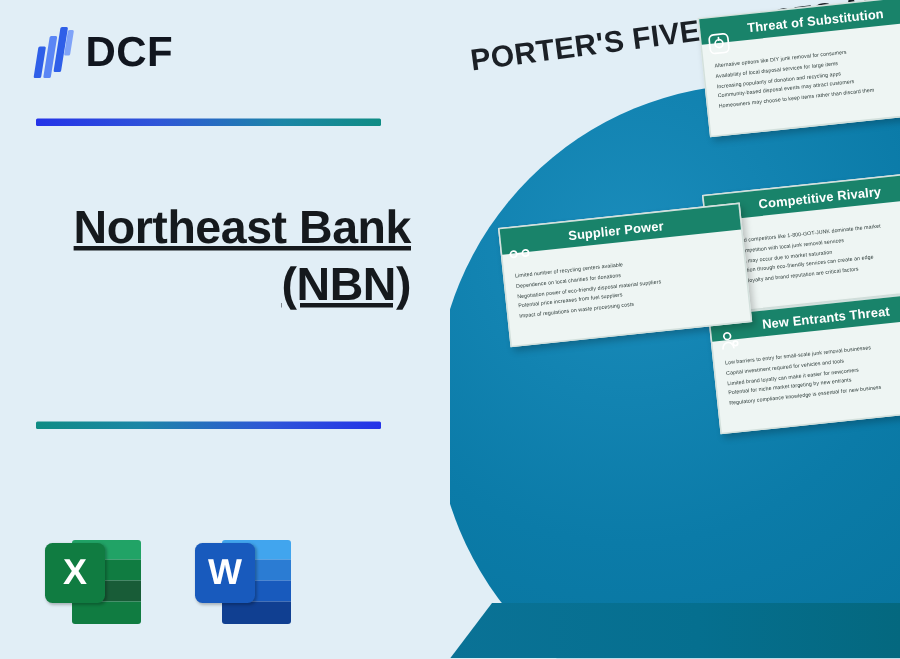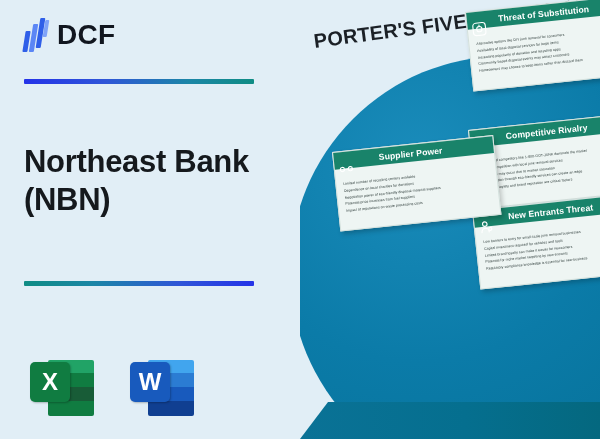--- a/index.html
+++ b/index.html
@@ -6,39 +6,40 @@
   body{
     width:600px;height:439px;
     background:#e1eef6;
     font-family:"Liberation Sans", sans-serif;
     overflow:hidden;
     position:relative;
   }
   #stage{position:absolute;inset:0;width:600px;height:439px;overflow:hidden;background:#e1eef6;}
 
   
-  .left{position:absolute;left:0;top:0;width:300px;height:439px;}
+  .left{position:absolute;left:0;top:0;width:300px;height:439px;text-align:right;}
 
   .logo{position:absolute;left:24px;top:18px;display:flex;align-items:center;gap:7px;}
   .logo-mark{position:relative;width:26px;height:34px;}
   .logo-mark i{position:absolute;display:block;border-radius:1px;transform:skewX(-9deg);}
   .logo-mark i.b1{left:0px;  top:13px;width:5px;height:21px;background:#2f5fe8;}
   .logo-mark i.b2{left:7px;  top:6px; width:5px;height:28px;background:#5b86f5;}
   .logo-mark i.b3{left:14px; top:0px; width:5px;height:30px;background:#2f5fe8;}
   .logo-mark i.b4{left:20px; top:2px; width:4px;height:17px;background:#7fa3f8;}
   .logo-text{font-size:28px;font-weight:700;color:#11161f;letter-spacing:.3px;}
 
   .rule{position:absolute;left:24px;width:230px;height:5px;border-radius:1px;}
   .rule.top{top:79px;background:linear-gradient(90deg,#2433e8 0%,#2f55d8 35%,#1b86a6 72%,#0f8c84 100%);}
   .rule.bot{top:281px;background:linear-gradient(90deg,#0f8c84 0%,#1b86a6 30%,#2f55d8 68%,#2433e8 100%);}
 
   .page-title{
-    position:absolute;left:24px;top:143px;width:250px;
+    position:absolute;left:24px;top:133px;width:250px;
     font-size:31px;line-height:1.22;font-weight:700;color:#15191d;
     letter-spacing:-.3px;
+    text-decoration:underline;
   }
 
   .files{position:absolute;left:30px;top:356px;display:flex;gap:36px;}
   .fileicon{position:relative;width:64px;height:64px;}
   .fileicon .sheet{position:absolute;right:0;top:4px;width:46px;height:56px;border-radius:2px;overflow:hidden;}
   .fileicon .sheet span{display:block;width:100%;}
   .xl .sheet span:nth-child(1){height:13px;background:#21a366;}
   .xl .sheet span:nth-child(2){height:14px;background:#107c41;}
   .xl .sheet span:nth-child(3){height:14px;background:#185c37;}
   .xl .sheet span:nth-child(4){height:15px;background:#107c41;}

